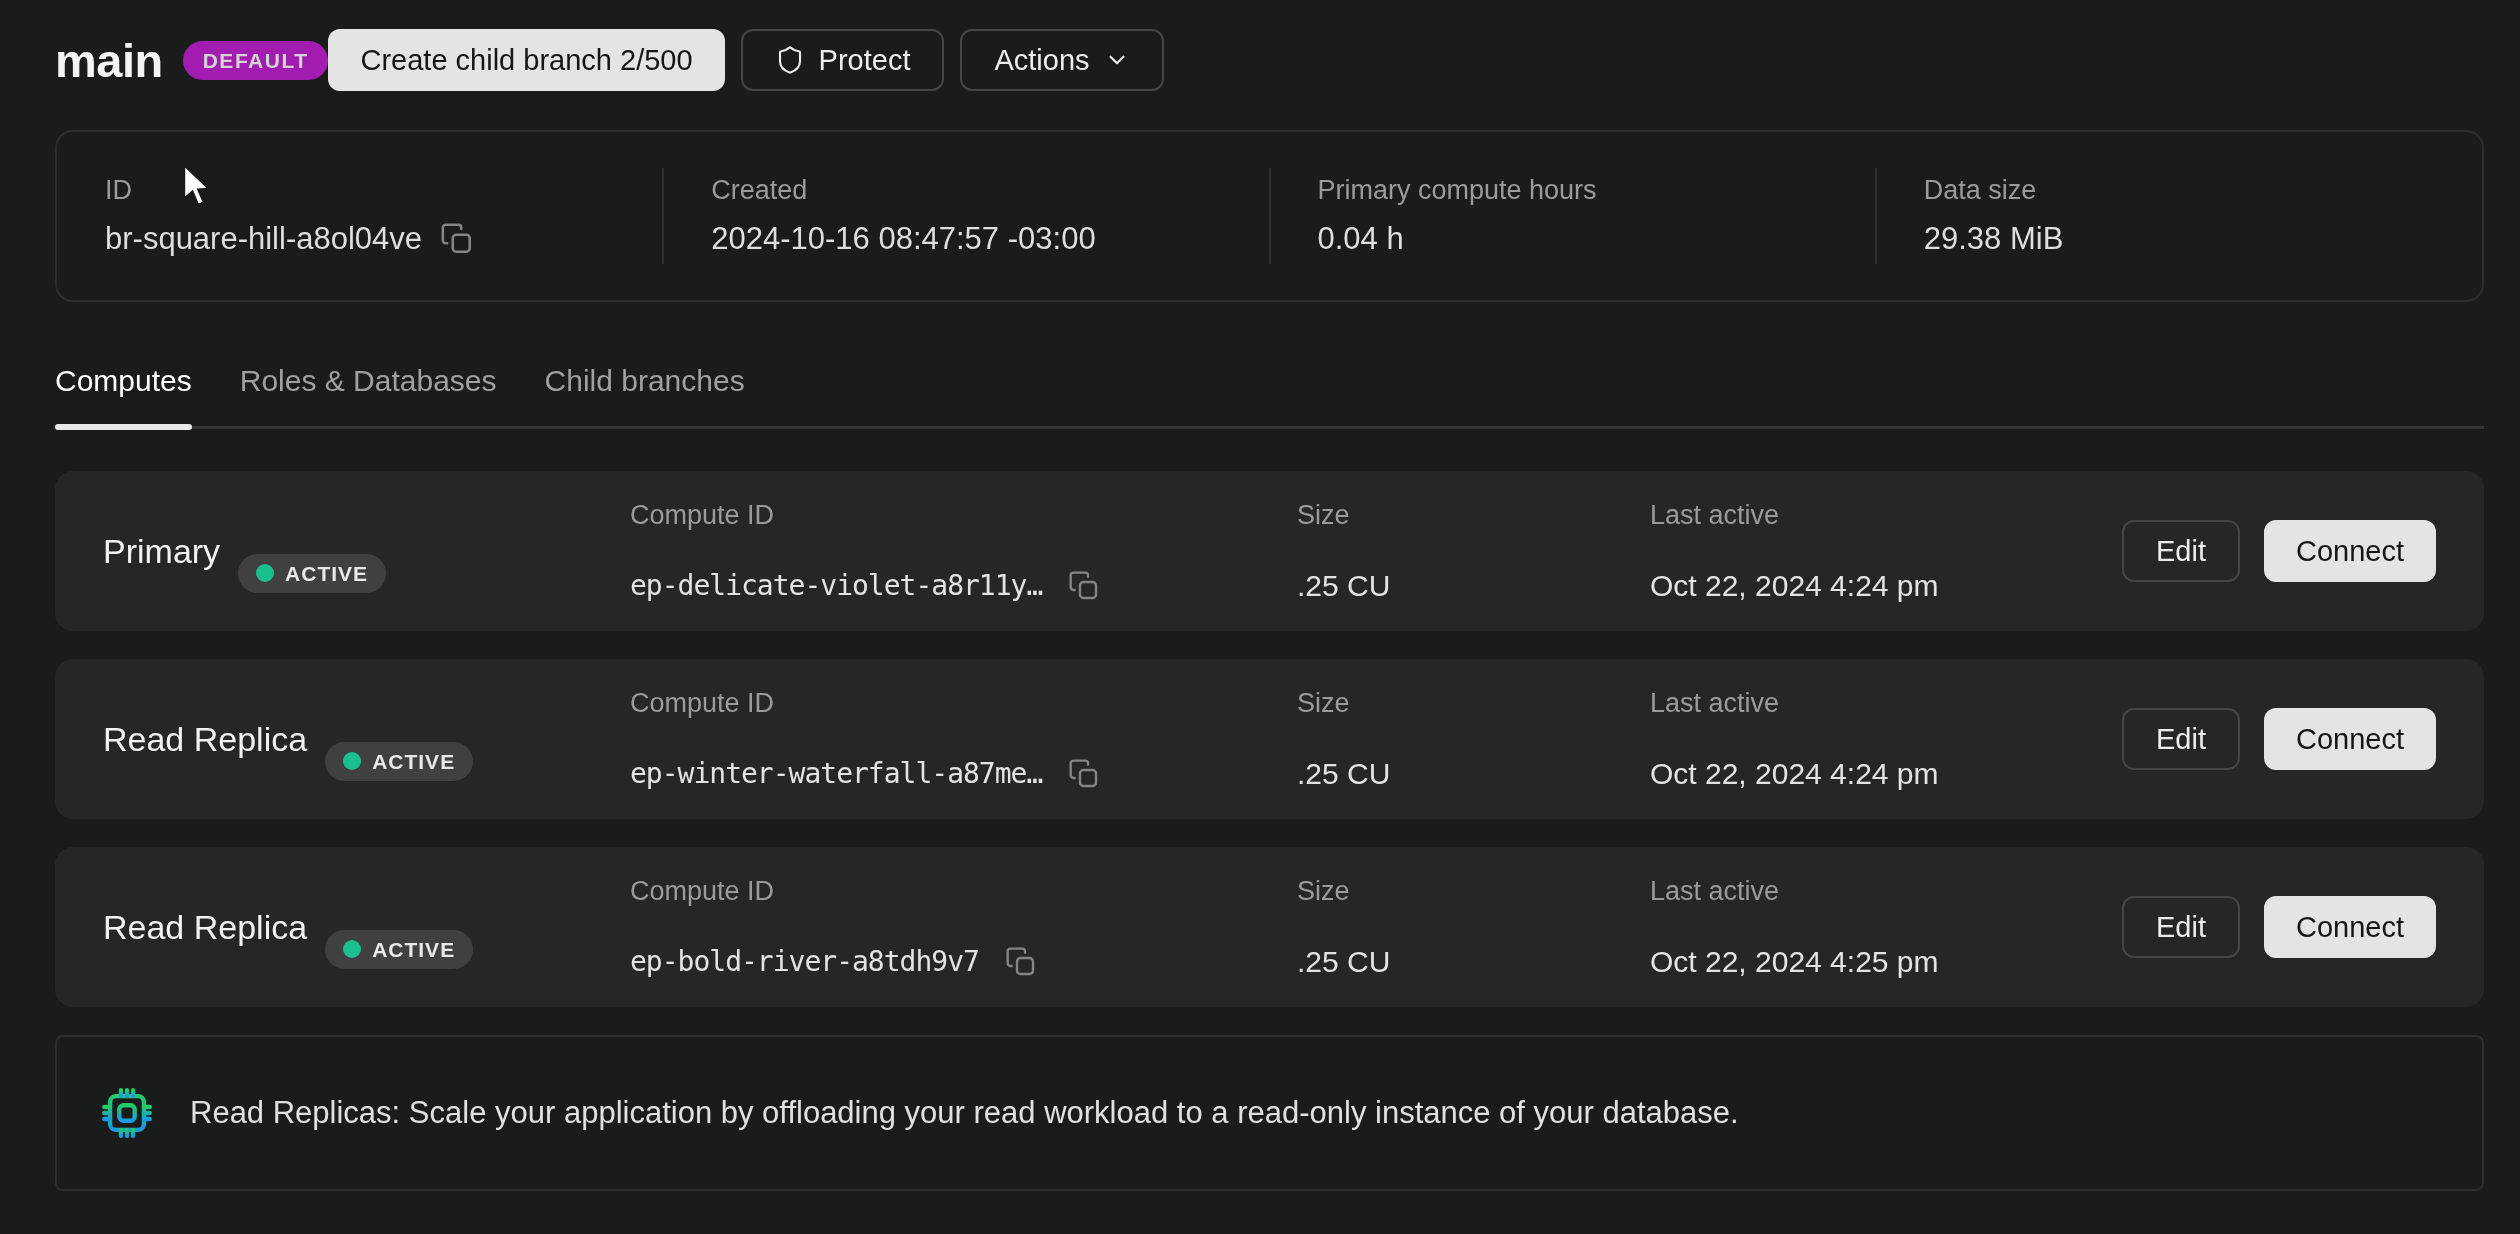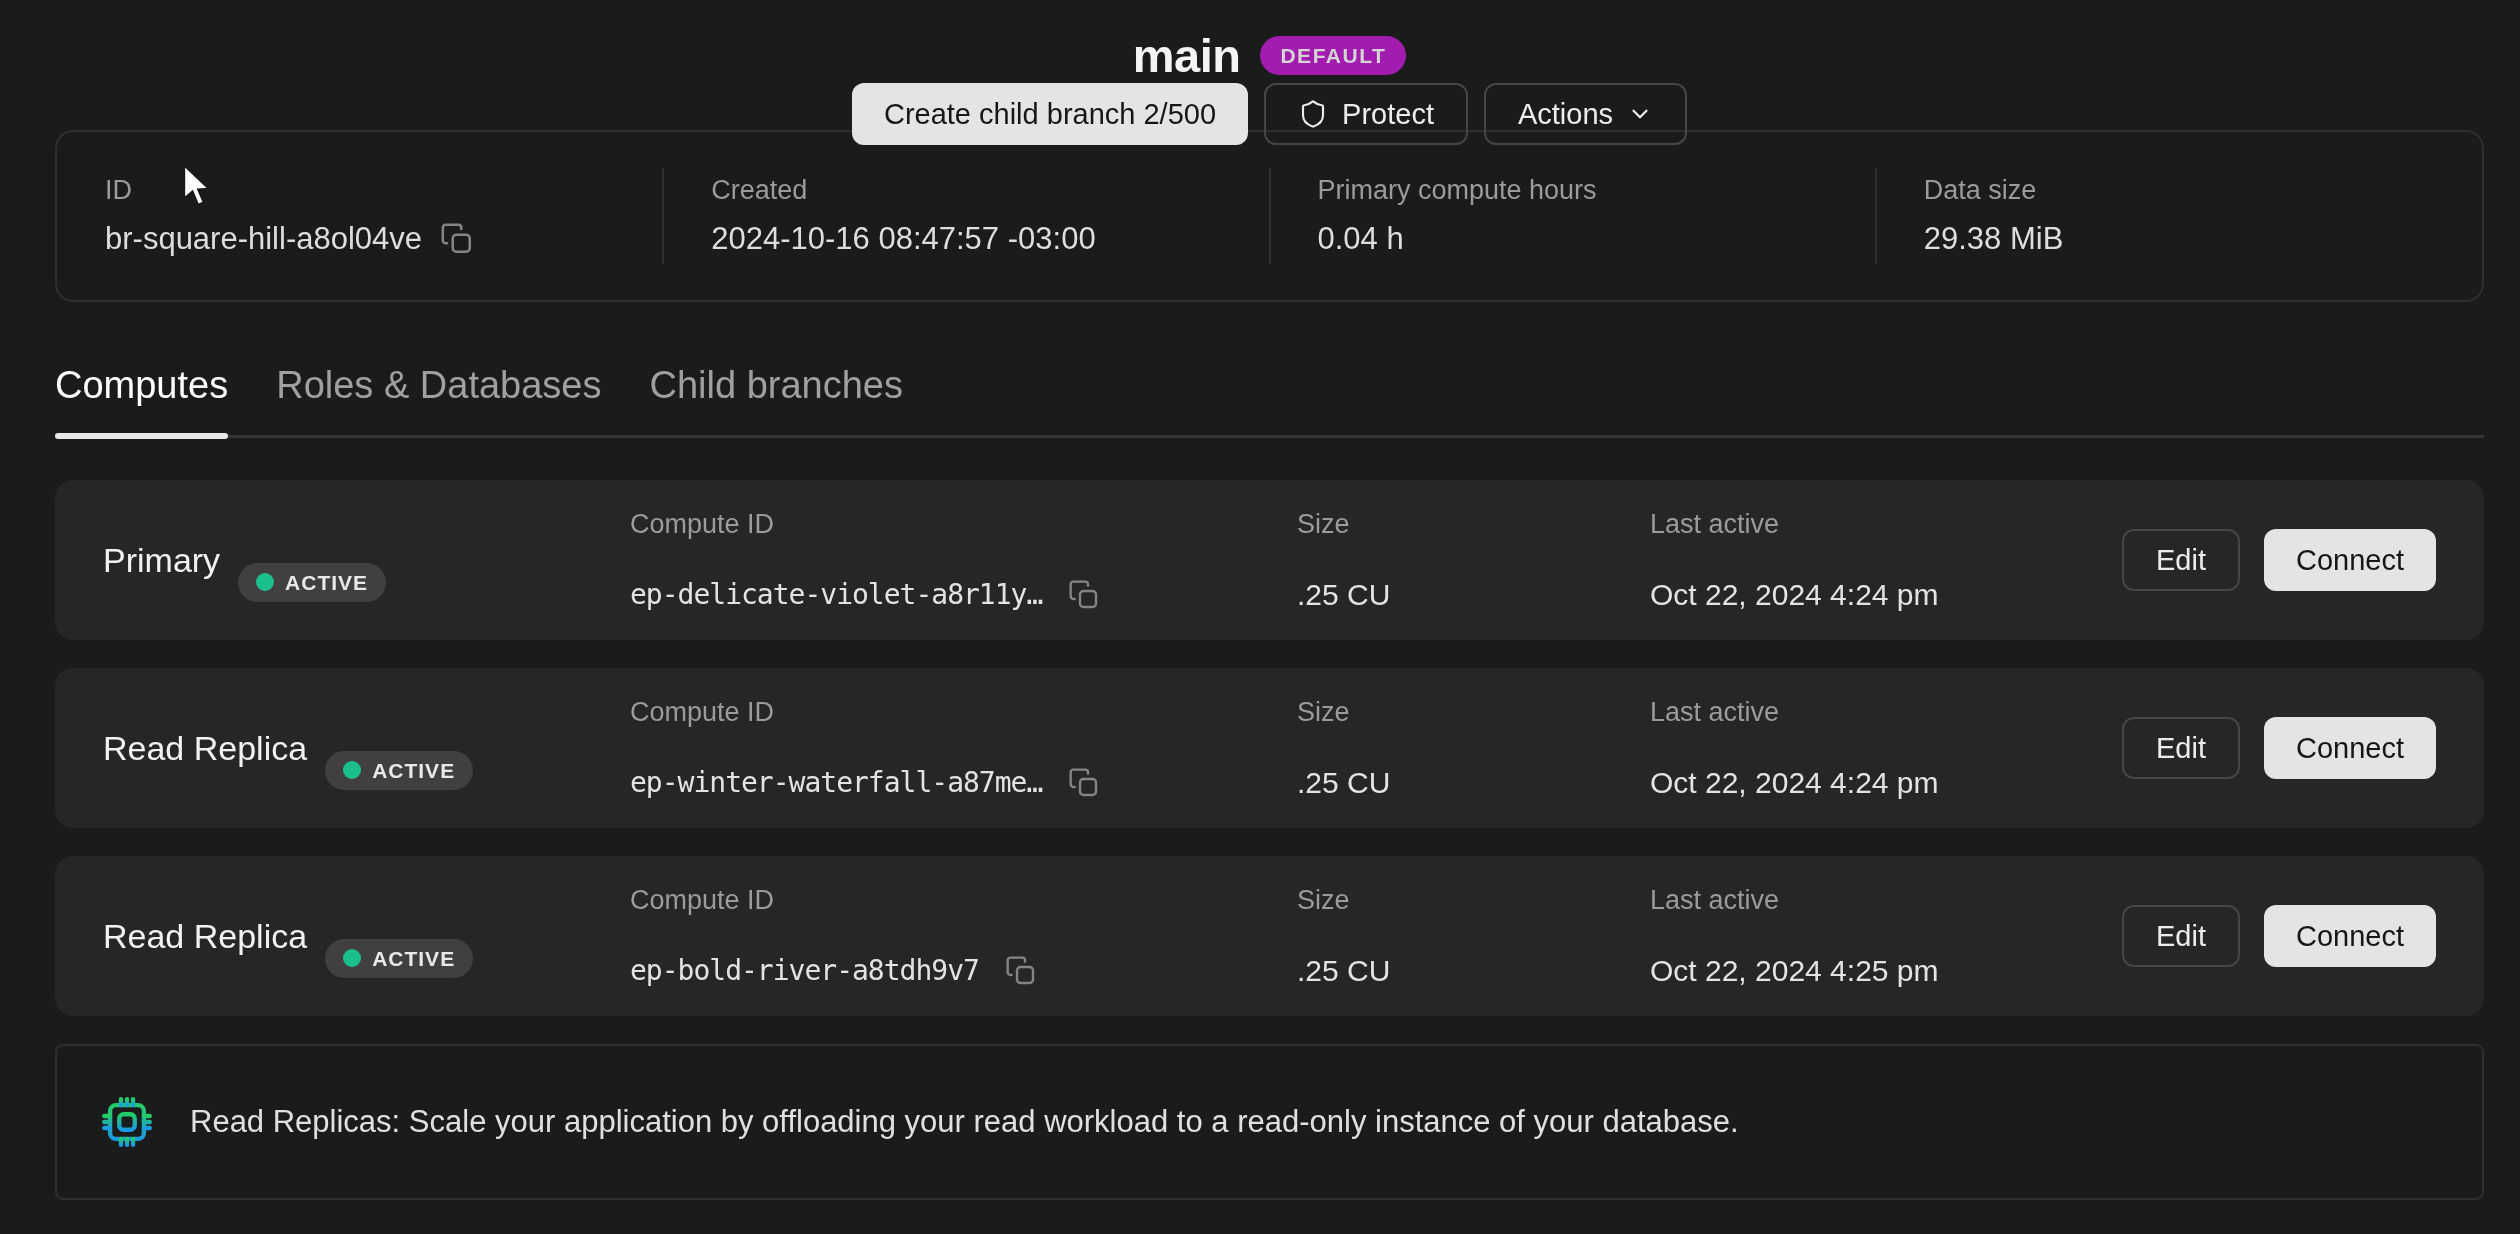--- a/index.html
+++ b/index.html
@@ -14,22 +14,22 @@
     --chip-end:#1b9ae4;
   }
   *{margin:0;padding:0;box-sizing:border-box;}
   html,body{background:var(--page-bg);}
   body{
     width:2520px;height:1234px;overflow:hidden;position:relative;
     font-family:"Liberation Sans",sans-serif;color:var(--value);
   }
   
   .header{
-    display:flex;justify-content:space-between;align-items:center;
-    margin:28px 36px 0 55px;height:64px;flex-direction:column;
+    display:flex;align-items:center;
+    margin:28px 36px 0 55px;height:64px;
   }
   .title-wrap{display:flex;align-items:center;}
   .page-title{font-size:47px;font-weight:600;color:#f4f4f4;letter-spacing:-0.5px;}
   .badge-default{
     margin-left:20px;background:#a21caf;color:#d4d4d4;
     font-size:21px;font-weight:700;letter-spacing:1.5px;
     padding:9px 20px;border-radius:999px;line-height:1;
   }
   .header-actions{display:flex;gap:16px;}
   .btn{
@@ -51,21 +51,21 @@
     content:'';position:absolute;left:-1px;top:50%;transform:translateY(-50%);
     width:2px;height:96px;background:#2e2f2f;
   }
   .info-label{font-size:27px;color:var(--label);margin-bottom:15px;}
   .info-value{font-size:31px;color:#dedede;display:flex;align-items:center;gap:18px;}
   
   .tabs{
     margin:62px 36px 0 55px;display:flex;gap:48px;
     border-bottom:3px solid #343535;
   }
-  .tab{font-size:38px;color:#a0a0a0;padding-bottom:28px;position:relative;cursor:pointer;}
+  .tab{font-size:30px;color:#a0a0a0;padding-bottom:28px;position:relative;cursor:pointer;}
   .tab.active{color:#ffffff;font-weight:500;}
   .tab.active::after{
     content:'';position:absolute;left:0;right:0;bottom:-4px;height:6px;
     background:#e8e8e8;border-radius:4px;
   }
   
   .rows{margin:42px 36px 0 55px;display:flex;flex-direction:column;gap:28px;}
   .row-card{
     background:var(--card-bg);border-radius:18px;height:160px;
     display:grid;grid-template-columns:527px 667px 353px 1fr auto;

